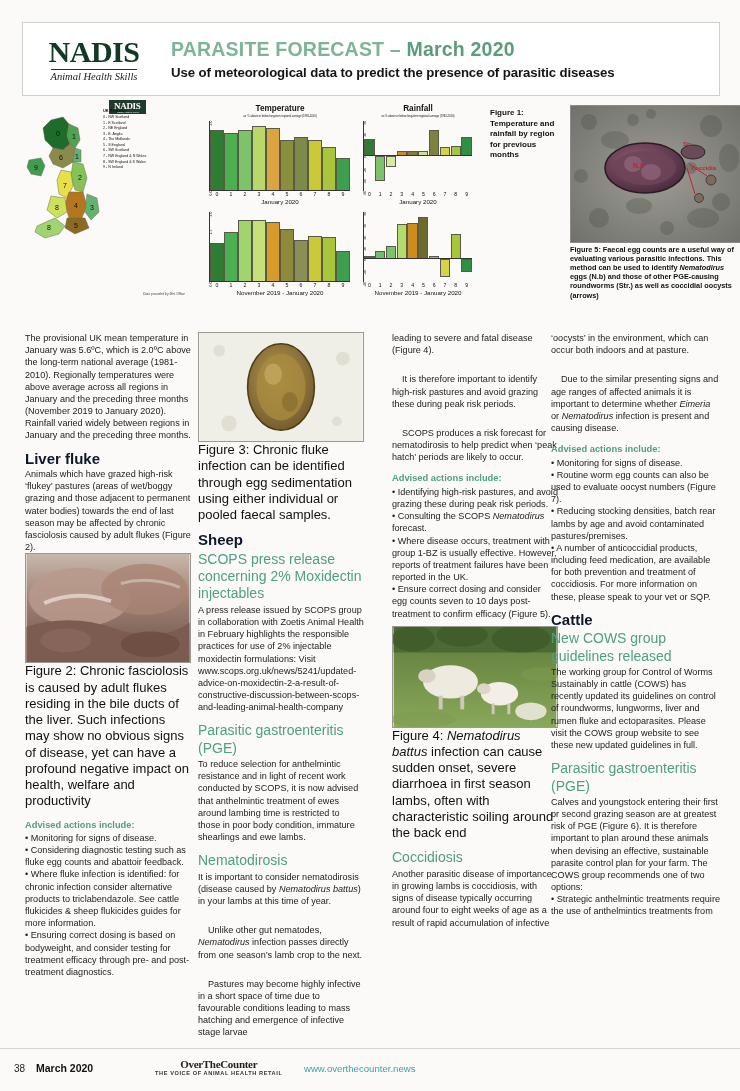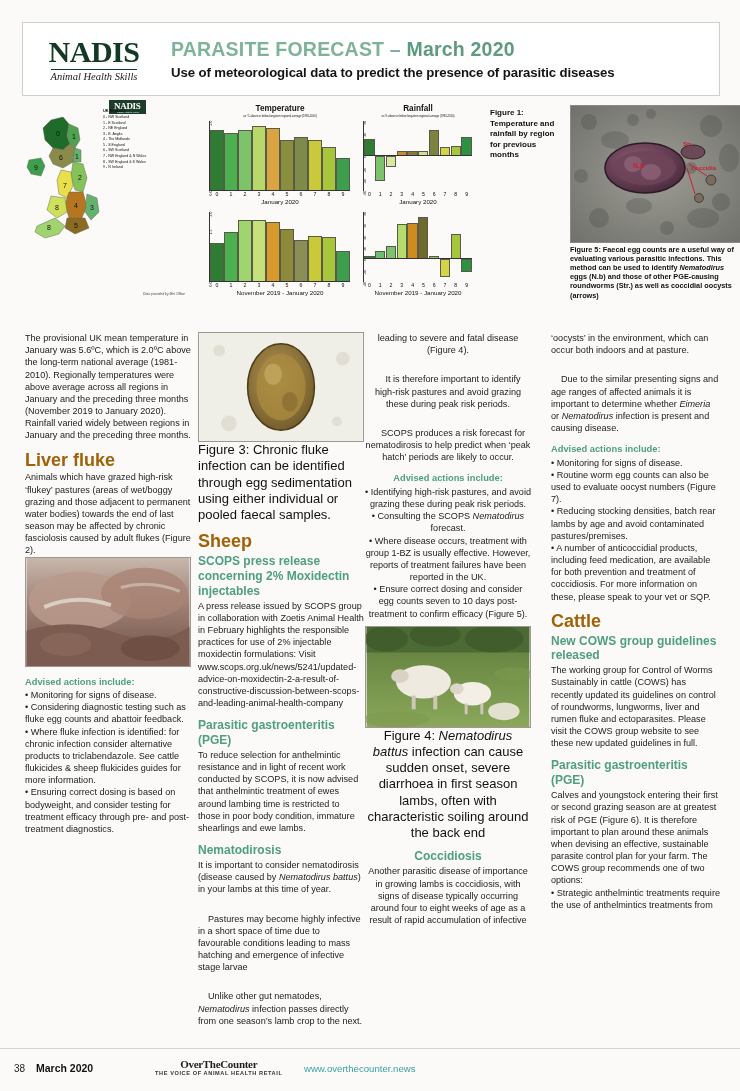--- a/index.html
+++ b/index.html
@@ -53,25 +53,25 @@
   .axisline{position:absolute;background:#333;}
 
   .fig1cap{position:absolute;left:468px;top:4px;width:74px;font-size:8px;font-weight:bold;line-height:1.32;color:#111;}
 
   .micro{position:absolute;left:548px;top:1px;width:169px;height:136px;overflow:hidden;border:1px solid #8a8a8a;}
   .fig5cap{position:absolute;left:548px;top:141px;width:170px;font-size:7.3px;font-weight:bold;line-height:1.25;color:#111;}
   .fig5cap i{font-style:italic;}
 
   
   .col{position:absolute;top:332px;width:166px;font-size:9.1px;line-height:1.34;color:#222;}
-  #col1{left:25px;} #col2{left:198px;} #col3{left:365px;text-align:center;} #col4{left:551px;width:169px;}
+  #col1{left:25px;} #col2{left:198px;} #col3{left:392px;} #col4{left:551px;width:169px;}
   .col p{margin:0;}
   .col p.ind{text-indent:10px;margin-top:17px;}
-  .h-green{color:#a16207;font-size:18px;font-weight:bold;margin:9px 0 1px;line-height:1.1;}
-  .h-green2{color:#4f9f82;font-size:12px;font-weight:bold;margin:2px 0 1px;line-height:1.24;}
+  .h-green{color:#0f172a;font-size:15px;font-weight:bold;margin:9px 0 1px;line-height:1.1;}
+  .h-green2{color:#4f9f82;font-size:14px;font-weight:normal;margin:2px 0 1px;line-height:1.24;}
   .adv{color:#4f9f82;font-size:9.3px;font-weight:bold;margin:9px 0 1px;}
   .figcap{font-size:13px;font-weight:normal;line-height:1.25;color:#111;margin:3px 0 0;}
   .figcap i{font-style:italic;}
   .photo{width:166px;border:1px solid #9a9a93;box-sizing:border-box;display:block;}
   i.sp{font-style:italic;}
 
   
   .footer{position:absolute;left:0;right:0;bottom:0;height:42px;background:#fbfaf8;border-top:1px solid #d5d4cf;}
   .pg-num{position:absolute;left:14px;top:14px;font-size:10px;color:#222;}
   .pg-date{position:absolute;left:36px;top:13px;font-size:10.5px;font-weight:bold;color:#111;}
@@ -398,20 +398,21 @@
         </defs>
       <rect width="166" height="110" fill="url(#liv)"></rect>
       <ellipse cx="54" cy="44" rx="52" ry="30" fill="#b99a8c" opacity=".85"></ellipse>
       <ellipse cx="120" cy="36" rx="44" ry="26" fill="#a98374" opacity=".8"></ellipse>
       <path d="M0 74 Q46 60 90 76 T166 70 L166 110 L0 110 Z" fill="#7c5c50"></path>
       <path d="M18 50 Q50 36 86 48" stroke="#e8dfd6" stroke-width="4" fill="none" opacity=".75"></path>
       <path d="M96 30 Q126 22 156 34" stroke="#d8cec2" stroke-width="3" fill="none" opacity=".6"></path>
       <ellipse cx="40" cy="88" rx="26" ry="12" fill="#8d6a5c" opacity=".7"></ellipse>
       <ellipse cx="126" cy="92" rx="30" ry="13" fill="#69493f" opacity=".7"></ellipse>
     </svg>
+    <p class="figcap">Figure 2: Chronic fasciolosis is caused by adult flukes residing in the bile ducts of the liver. Such infections may show no obvious signs of disease, yet can have a profound negative impact on health, welfare and productivity</p>
     <div class="adv">Advised actions include:</div>
     <p>• Monitoring for signs of disease.</p>
     <p>• Considering diagnostic testing such as fluke egg counts and abattoir feedback.</p>
     <p>• Where fluke infection is identified: for chronic infection consider alternative products to triclabendazole. See cattle flukicides &amp; sheep flukicides guides for more information.</p>
     <p>• Ensuring correct dosing is based on bodyweight, and consider testing for treatment efficacy through pre- and post-treatment diagnostics.</p>
   </div>
 
   <div class="col" id="col2" style="top:332px;">
     <svg class="photo" height="110" viewBox="0 0 166 110">
       <defs>
@@ -433,22 +434,22 @@
         </g>
     </svg>
     <p class="figcap">Figure 3: Chronic fluke infection can be identified through egg sedimentation using either individual or pooled faecal samples.</p>
     <div class="h-green">Sheep</div>
     <div class="h-green2">SCOPS press release concerning 2% Moxidectin injectables</div>
     <p>A press release issued by SCOPS group in collaboration with Zoetis Animal Health in February highlights the responsible practices for use of 2% injectable moxidectin formulations: Visit www.scops.org.uk/news/5241/updated-advice-on-moxidectin-2-a-result-of-constructive-discussion-between-scops-and-leading-animal-health-company</p>
     <div class="h-green2" style="margin-top:9px;">Parasitic gastroenteritis (PGE)</div>
     <p>To reduce selection for anthelmintic resistance and in light of recent work conducted by SCOPS, it is now advised that anthelmintic treatment of ewes around lambing time is restricted to those in poor body condition, immature shearlings and ewe lambs.</p>
     <div class="h-green2" style="margin-top:9px;">Nematodirosis</div>
     <p><span>It is important to consider nematodirosis (disease caused by </span><i class="sp">Nematodirus battus</i><span>) in your lambs at this time of year.</span></p>
+    <p class="ind"><span>Unlike other gut nematodes, </span><i class="sp">Nematodirus</i><span> infection passes directly from one season’s lamb crop to the next.</span></p>
     <p class="ind">Pastures may become highly infective in a short space of time due to favourable conditions leading to mass hatching and emergence of infective stage larvae</p>
-    <p class="ind"><span>Unlike other gut nematodes, </span><i class="sp">Nematodirus</i><span> infection passes directly from one season’s lamb crop to the next.</span></p>
   </div>
 
   <div class="col" id="col3">
     <p>leading to severe and fatal disease (Figure 4).</p>
     <p class="ind">It is therefore important to identify high-risk pastures and avoid grazing these during peak risk periods.</p>
     <p class="ind">SCOPS produces a risk forecast for nematodirosis to help predict when ‘peak hatch’ periods are likely to occur.</p>
     <div class="adv">Advised actions include:</div>
     <p>• Identifying high-risk pastures, and avoid grazing these during peak risk periods.</p>
     <p><span>• Consulting the SCOPS </span><i class="sp">Nematodirus</i><span> forecast.</span></p>
     <p>• Where disease occurs, treatment with group 1-BZ is usually effective. However, reports of treatment failures have been reported in the UK.</p>

